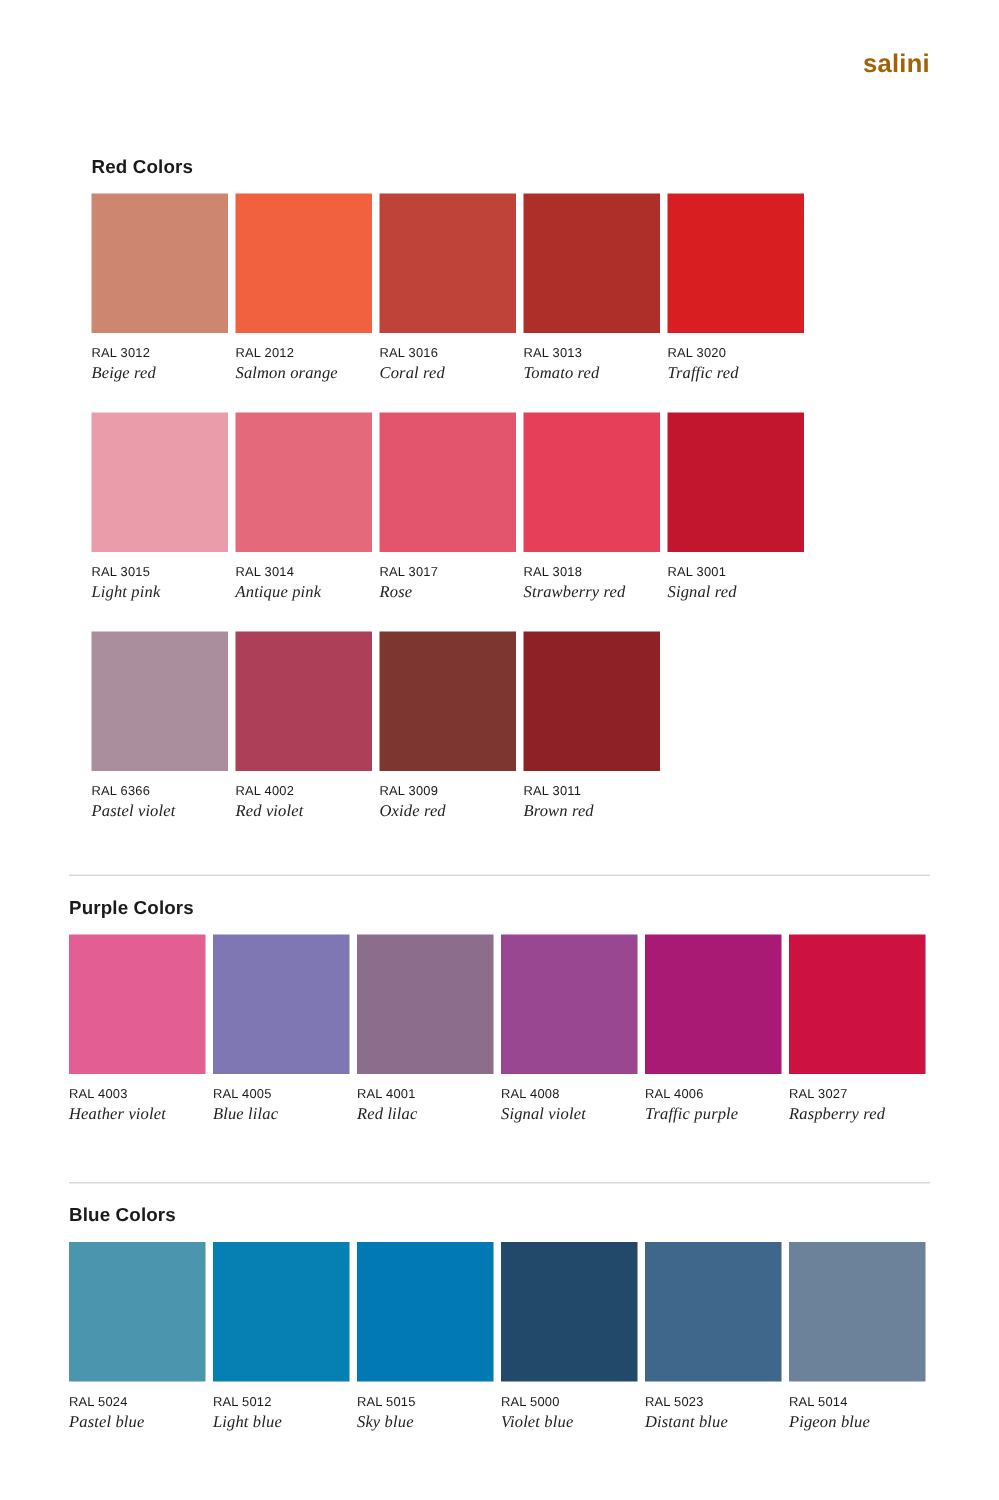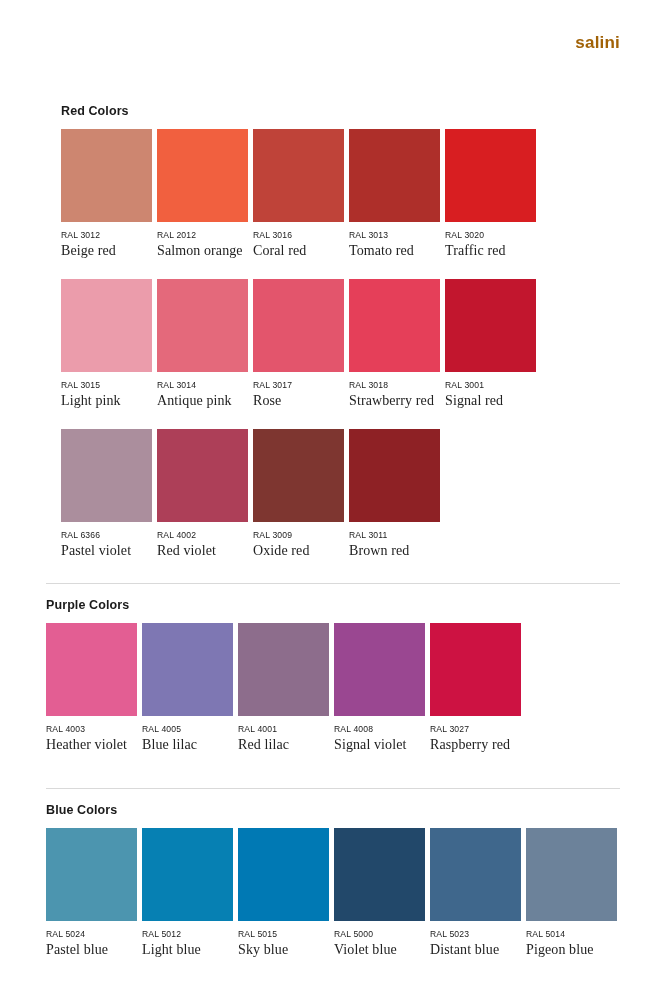--- a/index.html
+++ b/index.html
@@ -57,21 +57,22 @@
     display: block;
   }
   .swatch-code {
     font-size: 8.6px;
     color: #1a1a1a;
     margin-top: 8px;
     letter-spacing: 0.15px;
   }
   .swatch-name {
     font-family: "Liberation Serif", serif;
-    font-size: 14px;
+    font-style: italic;
+    font-size: 11px;
     color: #222222;
     margin-top: 3px;
     letter-spacing: 0.1px;
   }
   .row-spacer { height: 20px; }
   .divider {
     border: 0;
     border-top: 1px solid #d9d9d9;
     margin: 0;
   }
@@ -189,20 +190,25 @@
           <div class="swatch-chip" style="background-color: rgb(141, 109, 140);"></div>
           <div class="swatch-code">RAL 4001</div>
           <div class="swatch-name">Red lilac</div>
         </div>
         <div class="swatch-cell">
           <div class="swatch-chip" style="background-color: rgb(154, 71, 145);"></div>
           <div class="swatch-code">RAL 4008</div>
           <div class="swatch-name">Signal violet</div>
         </div>
         <div class="swatch-cell">
+          <div class="swatch-chip" style="background-color: rgb(168, 26, 116);"></div>
+          <div class="swatch-code">RAL 4006</div>
+          <div class="swatch-name">Traffic purple</div>
+        </div>
+        <div class="swatch-cell">
           <div class="swatch-chip" style="background-color: rgb(205, 18, 66);"></div>
           <div class="swatch-code">RAL 3027</div>
           <div class="swatch-name">Raspberry red</div>
         </div>
       </div>
   </div>
 
   <hr class="divider" id="blue-divider">
 
   <div class="section" id="blue-section">

